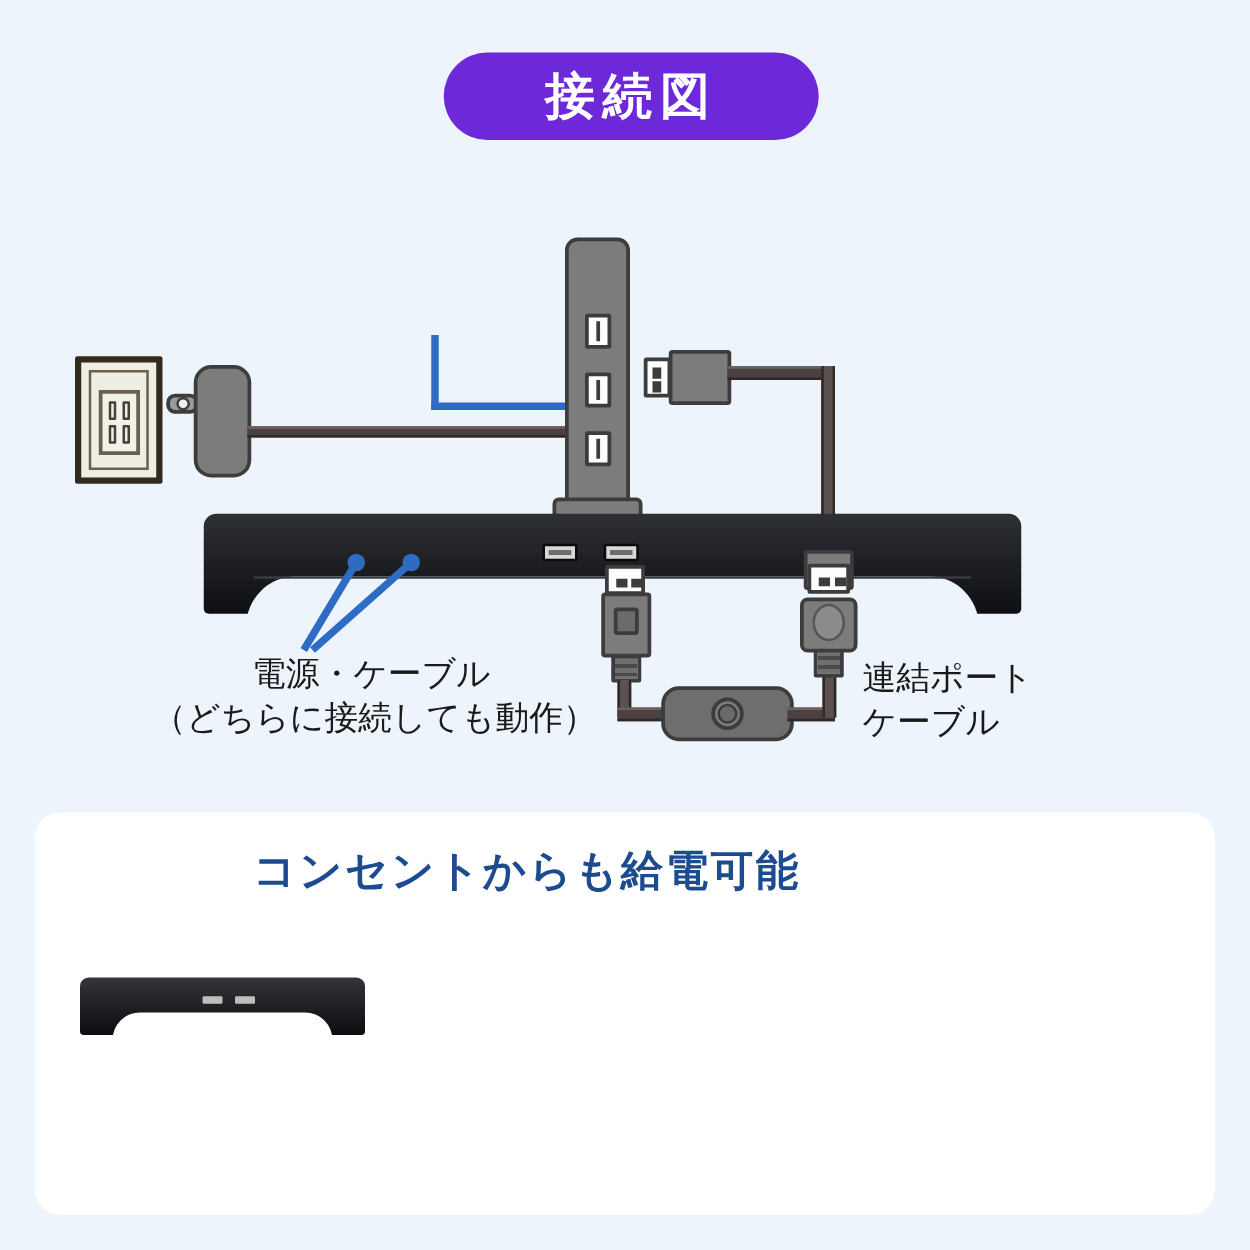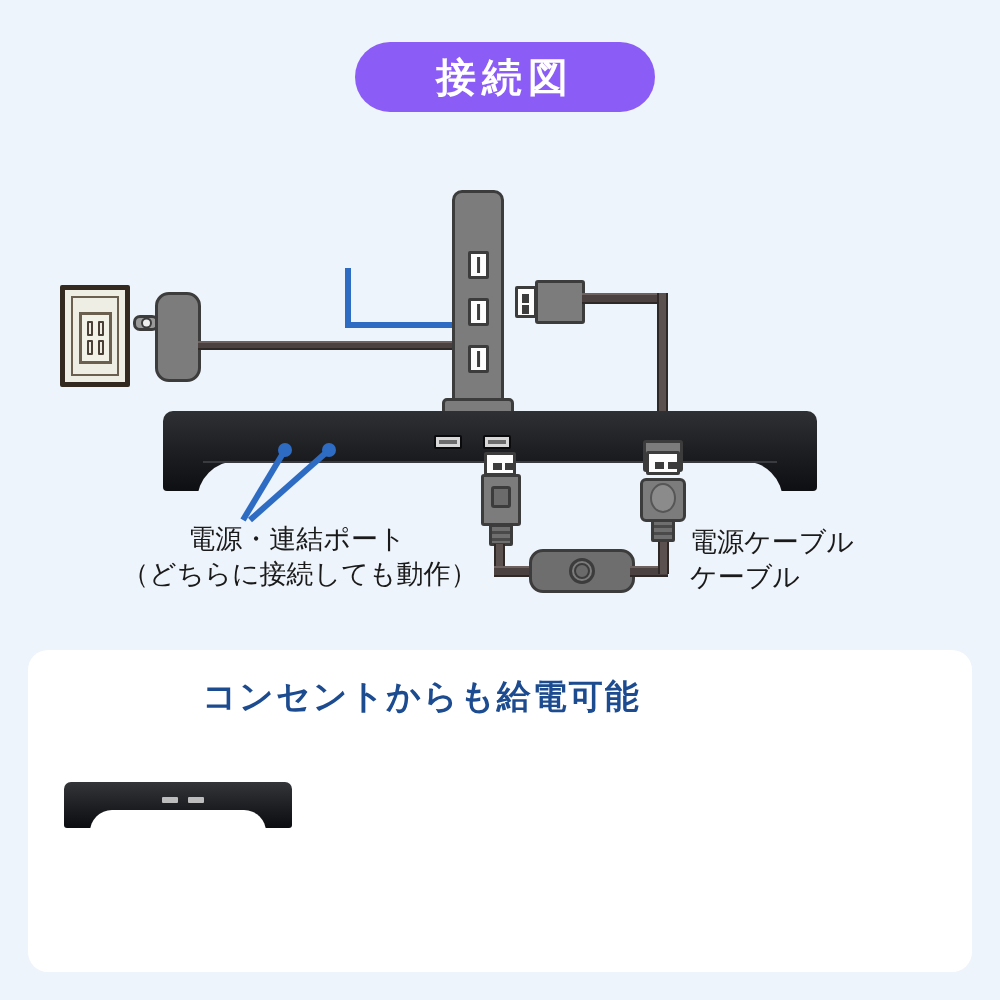--- a/index.html
+++ b/index.html
@@ -9,21 +9,21 @@
     font-family: "Liberation Sans", "DejaVu Sans", sans-serif;
     overflow: hidden;
     position: relative;
   }
   #root { position: relative; width: 1000px; height: 1000px; }
 
   
   .title-badge {
     position: absolute; left: 355px; top: 42px;
     width: 300px; height: 70px;
-    background: #8b5cf6; border-radius: 35px;
+    background: #6d28d9; border-radius: 35px;
     display: flex; align-items: center; justify-content: center;
   }
   .title-badge span {
     color: #ffffff; font-size: 40px; font-weight: bold;
     letter-spacing: 6px; line-height: 1;
   }
 
   
   .lbl { position: absolute; color: #1a1a1a; font-size: 27px; line-height: 1.30; white-space: pre; }
 
@@ -251,23 +251,23 @@
 
   <div class="strain-v" style="left:651px; top:518px; width:24px; height:24px;"></div>
   <div class="usb-female-body" style="left:640px; top:478px; width:46px; height:44px;"></div>
 
   <div class="usb-body" style="left:643px; top:440px; width:40px; height:32px;"></div>
   <div class="usb-tip" style="left:646px; top:451px; width:34px; height:24px;">
     <div class="pin" style="left:6px; top:8px; width:9px; height:7px;"></div>
     <div class="pin" style="left:19px; top:8px; width:9px; height:7px;"></div>
   </div>
 
-  <div class="lbl" id="lbl-linkport">電源・連結ポート
+  <div class="lbl" id="lbl-linkport">電源・ケーブル
 （どちらに接続しても動作）</div>
-  <div class="lbl" id="lbl-switchcable">電源ケーブル
+  <div class="lbl" id="lbl-switchcable">連結ポート
 ケーブル</div>
 
   <div class="card">
     <div class="card-title">コンセントからも給電可能</div>
 
     <div style="position:absolute; left:36px; top:132px; width:228px; height:46px;
                 background:linear-gradient(180deg,#343539 0%, #1d1e22 55%, #0c0d10 100%);
                 border-radius:7px 7px 3px 3px;">
       <div style="position:absolute; left:26px; top:28px; width:176px; height:22px; background:#ffffff; border-radius:60px 60px 0 0;"></div>
       <div style="position:absolute; left:98px; top:15px; width:16px; height:6px; background:#bdbdbd; border-radius:1px;"></div>

